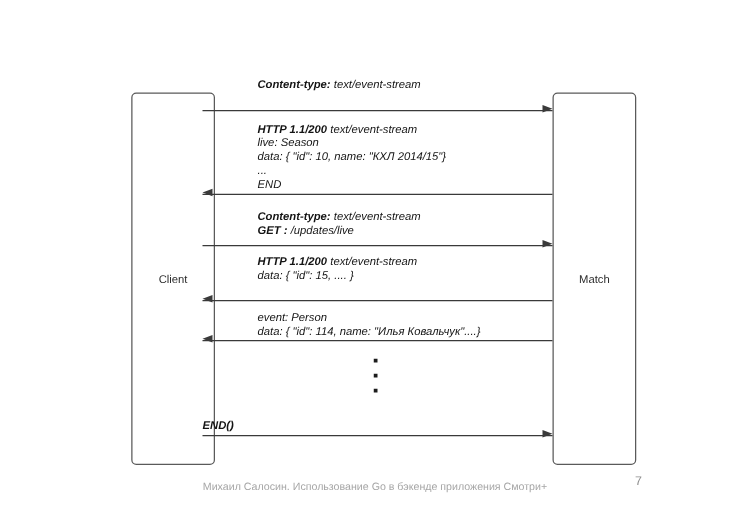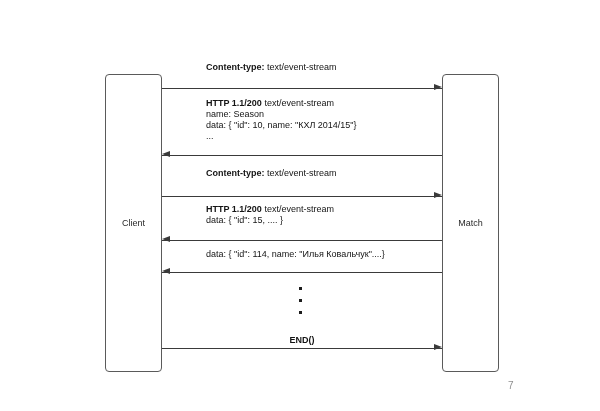--- a/index.html
+++ b/index.html
@@ -13,36 +13,36 @@
   .slide { position:absolute; inset:0; }
 
   .title {
     position:absolute; left:66px; top:12px;
     font-size:28px; font-weight:400; letter-spacing:-0.3px;
     color:#2e2e2e; margin:0;
   }
 
   
   .actor {
-    position:absolute; top:74px; width:57px; height:298px;
+    position:absolute; top:74px; width:67px; height:298px;
     border:1.4px solid #5a5a5a; border-radius:4px;
     background:#ffffff; box-sizing:border-box;
     display:flex; align-items:center; justify-content:center;
   }
   .actor.client { left:105px; }
   .actor.server { left:442px; }
   .actor span { font-size:9px; color:#2a2a2a; }
 
   
-  .msg { position:absolute; left:162px; width:280px; }
+  .msg { position:absolute; left:162px; width:280px;font-style:italic; }
   .msg .labels {
     margin-left:44px; font-size:9px; line-height:11px; color:#141414;
   }
   .msg .labels b { font-weight:bold; }
-  .msg.center .labels { margin-left:0; text-align:center; font-weight:bold; }
+  .msg.center .labels { margin-left:0; text-align:left; font-weight:bold; }
 
   .line {
     position:absolute; left:0; width:280px; height:0;
     border-top:1.4px solid #3a3a3a;
   }
   .line.right::after {
     content:""; position:absolute; right:0; top:-4.6px;
     width:0; height:0;
     border-left:8px solid #3a3a3a;
     border-top:3.8px solid transparent;
@@ -92,59 +92,63 @@
     <div class="msg" style="top:62px">
       <div class="labels">
         <div><b>Content-type:</b><span> text/event-stream</span></div>
       </div>
       <div class="line right" style="top:26px"></div>
     </div>
 
     <div class="msg" style="top:98px">
       <div class="labels">
         <div><b>HTTP 1.1/200</b><span> text/event-stream</span></div>
-        <div><span>name: Season</span></div>
+        <div><span>live: Season</span></div>
         <div><span>data: { "id": 10, name: "КХЛ 2014/15"}</span></div>
         <div><span>...</span></div>
+        <div><span>END</span></div>
       </div>
       <div class="line left" style="top:57px"></div>
     </div>
 
     <div class="msg" style="top:168px">
       <div class="labels">
         <div><b>Content-type:</b><span> text/event-stream</span></div>
+        <div><b>GET :</b><span> /updates/live</span></div>
       </div>
       <div class="line right" style="top:28px"></div>
     </div>
 
     <div class="msg" style="top:204px">
       <div class="labels">
         <div><b>HTTP 1.1/200</b><span> text/event-stream</span></div>
         <div><span>data: { "id": 15, .... }</span></div>
       </div>
       <div class="line left" style="top:36px"></div>
     </div>
 
     <div class="msg" style="top:249px">
       <div class="labels">
+        <div><span>event: Person</span></div>
         <div><span>data: { "id": 114, name: "Илья Ковальчук"....}</span></div>
       </div>
       <div class="line left" style="top:23px"></div>
     </div>
 
     <div class="vdots">
         <i></i>
         <i></i>
         <i></i>
       </div>
 
     <div class="msg center" style="top:335px">
       <div class="labels">
         <div><b>END()</b></div>
       </div>
       <div class="line right" style="top:13px"></div>
     </div>
 
   </div>
 
+  <div class="footer-credit">Михаил Салосин.  Использование Go в бэкенде приложения  Смотри+</div>
   <div class="footer-page">7</div>
 
 </div>
 
 </body></html>

